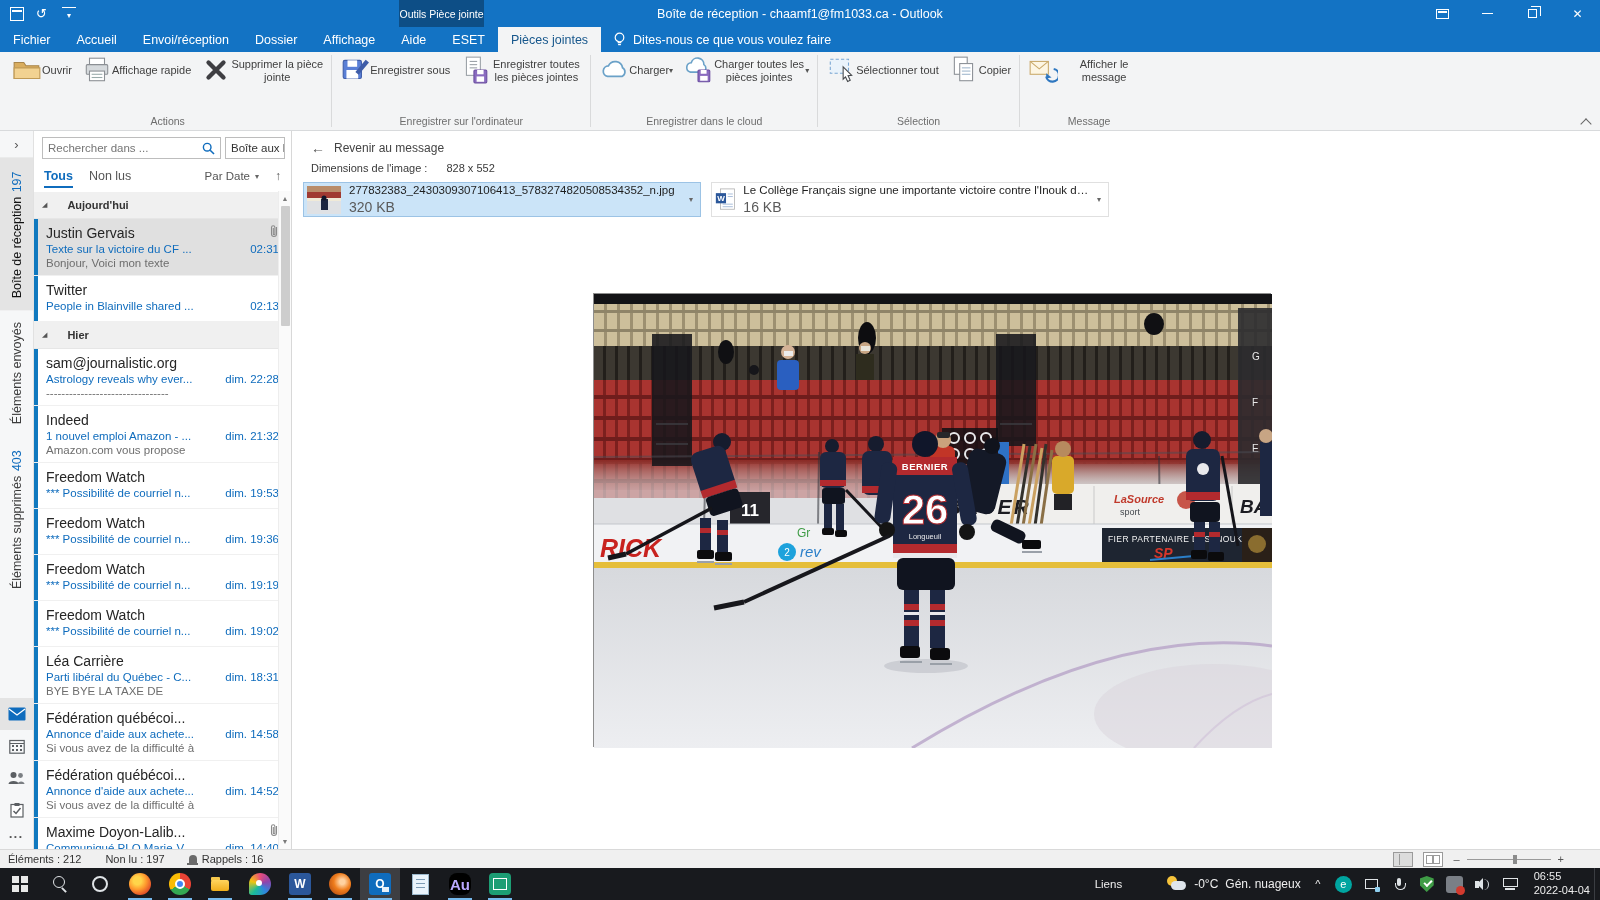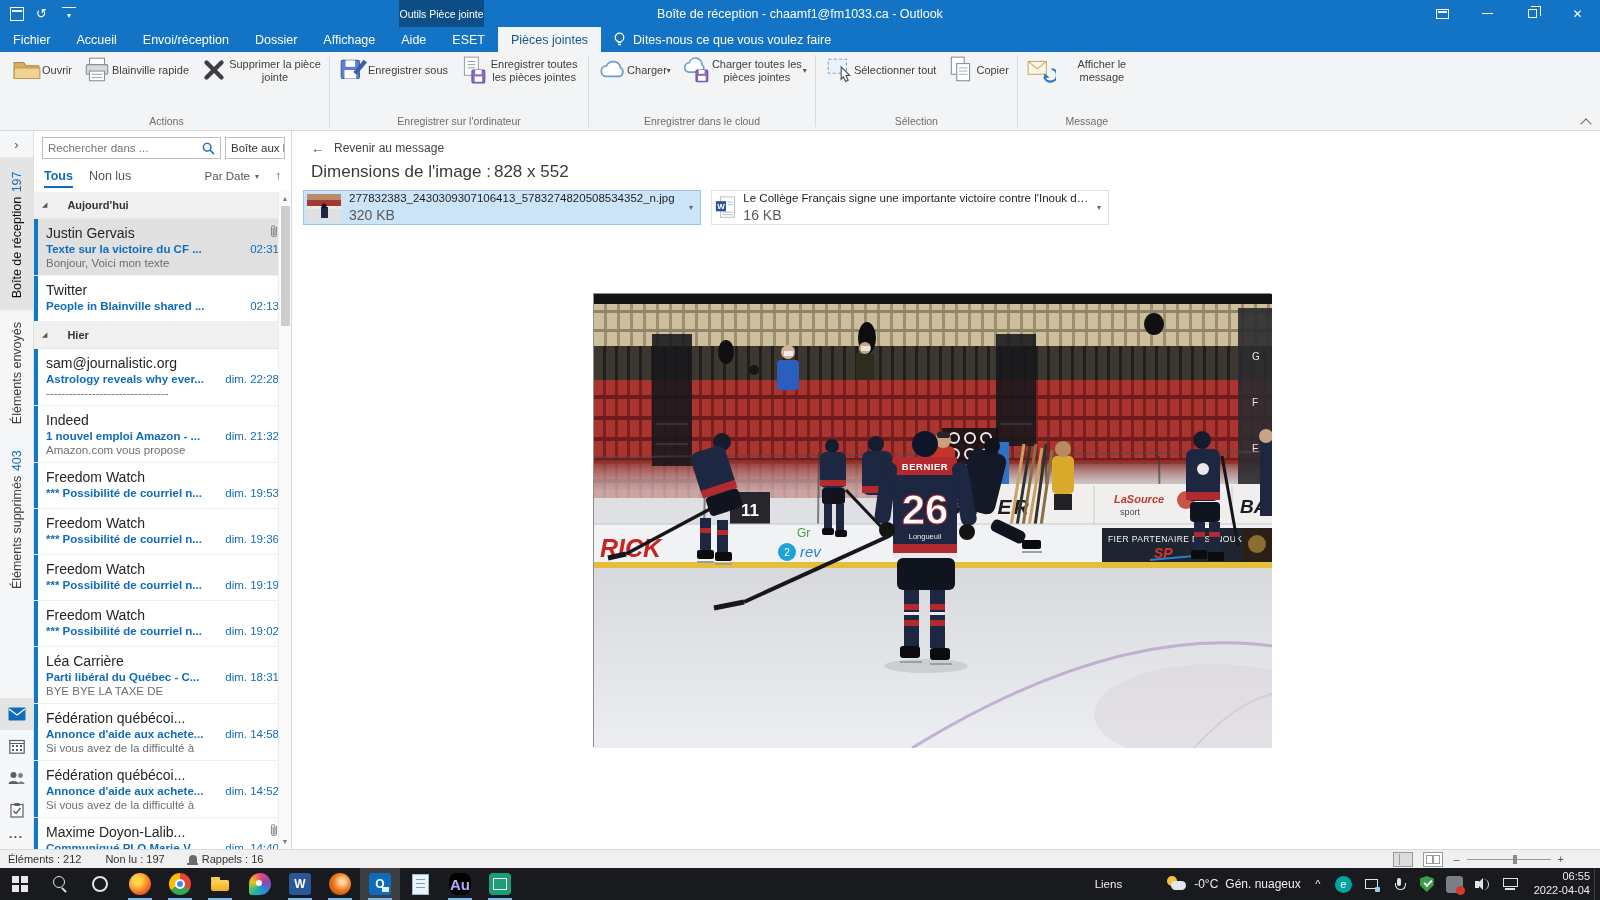--- a/index.html
+++ b/index.html
@@ -72,33 +72,33 @@
   .group-header{background:#f0f0f0;border-bottom:1px solid #e6e6e6;color:#333;font-size:11px;font-weight:700;padding:7px 8px;display:flex;gap:20px;align-items:center}
   .gh-tri{font-size:7px;color:#555}
   .mail-item{display:flex;border-bottom:1px solid #f0f0f0;background:#fff;position:relative;padding:5px 12px 6px 0;min-height:46px}
   .mail-item.selected{background:#e0e0e0}
   .mail-item .bar{position:absolute;left:0;top:0;bottom:0;width:4px;background:#1079bf}
   .mi-body{flex:1;padding-left:12px;min-width:0}
   .mi-row1{display:flex;align-items:center;font-size:14px;color:#252525;height:17px}
   .mi-sender{white-space:nowrap;overflow:hidden;text-overflow:ellipsis;flex:1}
   .mi-clip{margin-left:6px;flex:0 0 auto}
   .mi-row2{display:flex;font-size:11.5px;margin-top:2px;align-items:baseline}
-  .mi-subject{color:#0f6cbd;font-weight:700;flex:1;white-space:nowrap;overflow:hidden;text-overflow:ellipsis}
+  .mi-subject{color:#0f6cbd;font-weight:400;flex:1;white-space:nowrap;overflow:hidden;text-overflow:ellipsis}
   .mi-time{color:#0f6cbd;margin-left:8px;white-space:nowrap}
   .mi-preview{font-size:11.5px;color:#6e6e6e;margin-top:2px;white-space:nowrap;overflow:hidden;text-overflow:ellipsis}
   .vscroll{position:absolute;right:0;top:60px;bottom:0;width:13px;background:#fafafa;border-left:1px solid #ededed;display:flex;flex-direction:column;align-items:center;z-index:3}
   .vs-btn{font-size:7px;color:#7a7a7a;padding:4px 0}
   .vs-thumb{width:9px;height:120px;background:#cdcdcd;border-radius:1px}
   .vs-bottom{margin-top:auto}
 
   
   .reading{flex:1;background:#fff;position:relative;overflow:hidden}
   .back-row{display:flex;align-items:center;gap:9px;padding:9px 0 2px 19px;font-size:12px;color:#444}
   .back-arrow{font-size:14px;color:#555}
-  .dims-row{display:flex;gap:3px;padding:4px 0 8px 19px;font-size:17px;color:#3a3a3a}
+  .dims-row{display:flex;gap:19px;padding:4px 0 8px 19px;font-size:11px;color:#3a3a3a}
   .att-strip{display:flex;gap:10px;padding:0 14px 0 11px}
   .att-card{width:398px;height:35px;border:1px solid #e0e0e0;background:#fff;display:flex;align-items:center;padding:0 7px 0 3px;gap:8px}
   .att-card.selected{background:#cbe4f8;border-color:#9cc3e5}
   .att-text{display:flex;flex-direction:column;min-width:0;line-height:1.3}
   .att-name{font-size:11.5px;color:#1e1e1e;white-space:nowrap;overflow:hidden;text-overflow:ellipsis}
   .att-size{font-size:14px;color:#5a5a5a}
   .att-caret{margin-left:auto}
   .photo{position:absolute;left:301px;top:162px;width:678px;height:454px;border:1px solid #8e8e8e;background:#dfe0e3}
 
   
@@ -159,21 +159,21 @@
   .ti-mic::after{content:"";position:absolute;left:4px;top:7px;width:9px;height:6px;border:1.5px solid #dfe3e6;border-top:0;border-radius:0 0 6px 6px}
   .ti-shield{background:#3f9c46;clip-path:polygon(50% 0,100% 15%,100% 58%,50% 100%,0 58%,0 15%);width:14px;height:16px;margin:0 1px}
   .ti-shield::after{content:"";position:absolute;left:4px;top:4px;width:6px;height:3px;border-left:2px solid #fff;border-bottom:2px solid #fff;transform:rotate(-45deg)}
   .ti-error{background:#7a7f86;border-radius:3px}
   .ti-error::after{content:"";position:absolute;right:-2px;bottom:-2px;width:9px;height:9px;background:#d23a2e;border-radius:50%}
   .ti-vol::before{content:"";position:absolute;left:1px;top:5px;width:4px;height:7px;background:#dfe3e6}
   .ti-vol::after{content:"";position:absolute;left:3px;top:2px;border-top:6px solid transparent;border-bottom:6px solid transparent;border-right:6px solid #dfe3e6}
   .ti-vol .wave{position:absolute;right:2px;top:3px;width:7px;height:11px;border-right:1.5px solid #dfe3e6;border-radius:0 8px 8px 0}
   .ti-net::before{content:"";position:absolute;inset:2px 1px 6px 1px;border:1.5px solid #dfe3e6}
   .ti-net::after{content:"";position:absolute;left:3px;bottom:3px;width:10px;height:1.5px;background:#dfe3e6}
-  .clock{font-size:11px;text-align:right;line-height:1.25;padding-left:4px}
+  .clock{font-size:11px;text-align:left;line-height:1.25;padding-left:4px}
   .show-desktop{width:6px;border-left:1px solid #3a3d42;height:100%}
 </style>
 </head>
 <body>
 
 <div class="titlebar">
   <div class="qat">
     <span class="qat-ic qat-win"></span>
     <span class="qat-ic qat-undo">↺</span>
     <span class="qat-ic qat-more">▾</span>
@@ -227,21 +227,21 @@
         <span class="rlabel">Ouvrir</span>
       </div>
       <div class="rbtn">
         <svg width="30" height="30" viewBox="0 0 28 28">
             <rect x="7" y="3" width="14" height="6" fill="#fff" stroke="#8b8f94"></rect>
             <rect x="4" y="9" width="20" height="9" rx="1" fill="#d6dadd" stroke="#8b8f94"></rect>
             <rect x="7" y="15" width="14" height="9" fill="#fff" stroke="#8b8f94"></rect>
             <line x1="9" y1="18" x2="19" y2="18" stroke="#9aa"></line>
             <line x1="9" y1="21" x2="19" y2="21" stroke="#9aa"></line>
           </svg>
-        <span class="rlabel">Blainville rapide</span>
+        <span class="rlabel">Affichage rapide</span>
       </div>
       <div class="rbtn">
         <svg width="30" height="30" viewBox="0 0 28 28">
             <path d="M7 7 L21 21 M21 7 L7 21" stroke="#3e3e42" stroke-width="4" stroke-linecap="round"></path>
           </svg>
         <span class="rlabel">Supprimer la pièce jointe</span>
       </div>
     </div>
     <div class="rgroup-label">Actions</div>
   </div>

